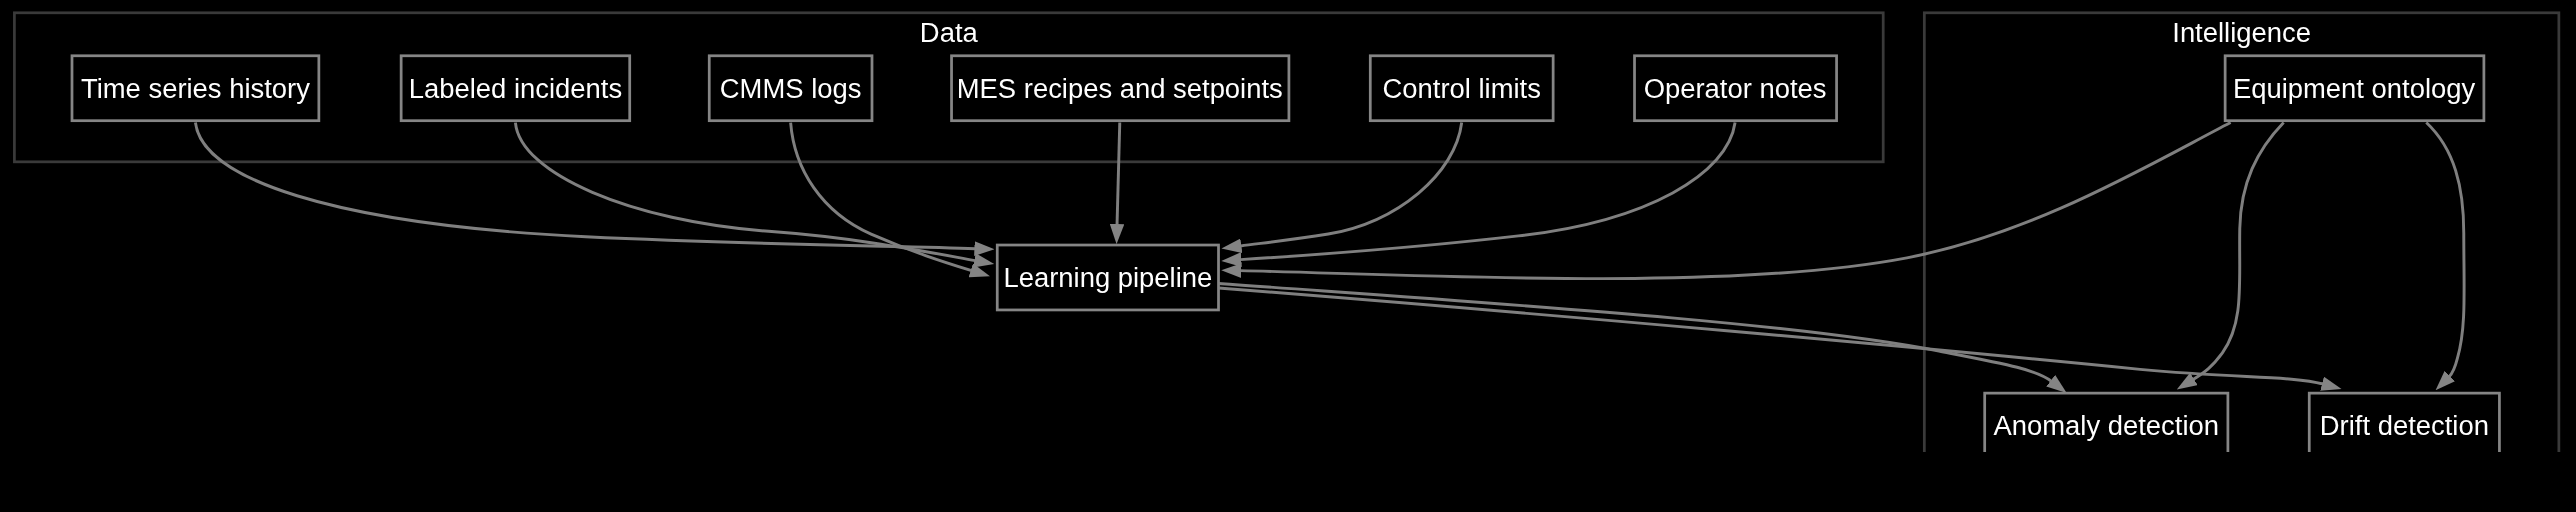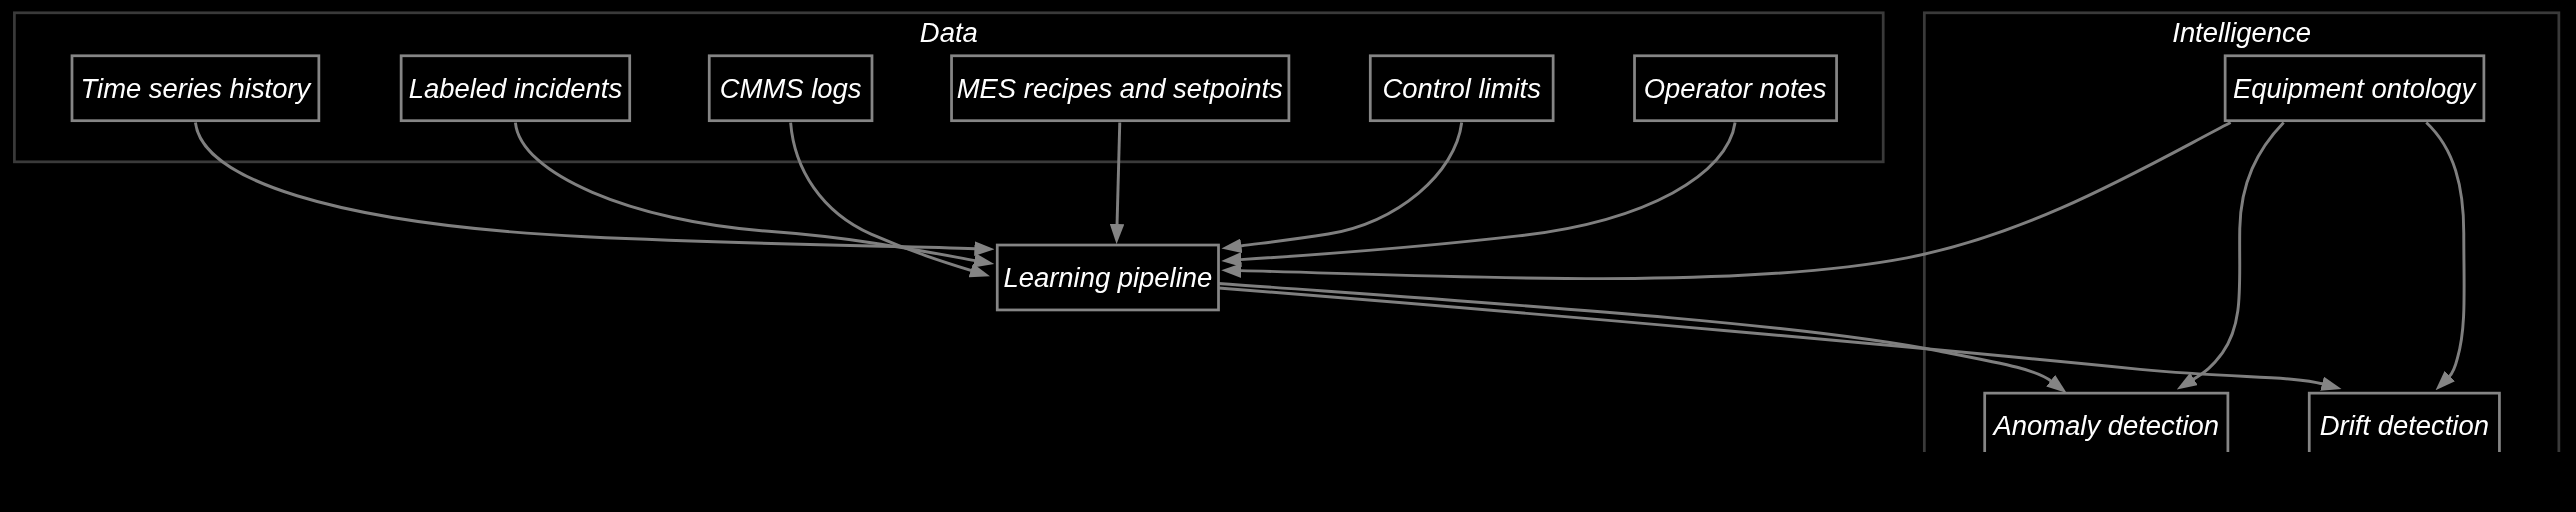--- a/index.html
+++ b/index.html
@@ -6,21 +6,20 @@
     margin: 0;
     padding: 0;
     background: #000000;
   }
   .stage {
     position: relative;
     width: 2576px;
     height: 452px;
     background: #000000;
     overflow: hidden;
-    font-style: italic;
   }
   svg text {
     font-family: "Liberation Sans", "DejaVu Sans", sans-serif;
     fill: #ffffff;
   }
   .node-label { font-size: 30px; }
   .cluster-label { font-size: 30px; }
   .edge {
     fill: none;
     stroke: #7f7f7f;

